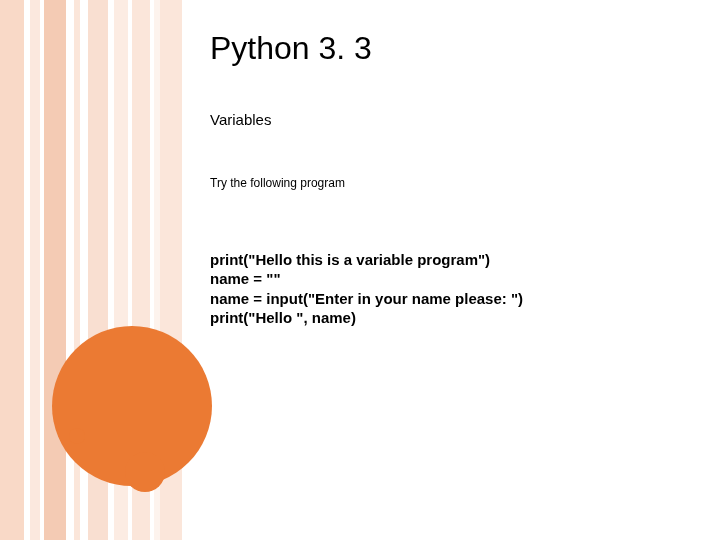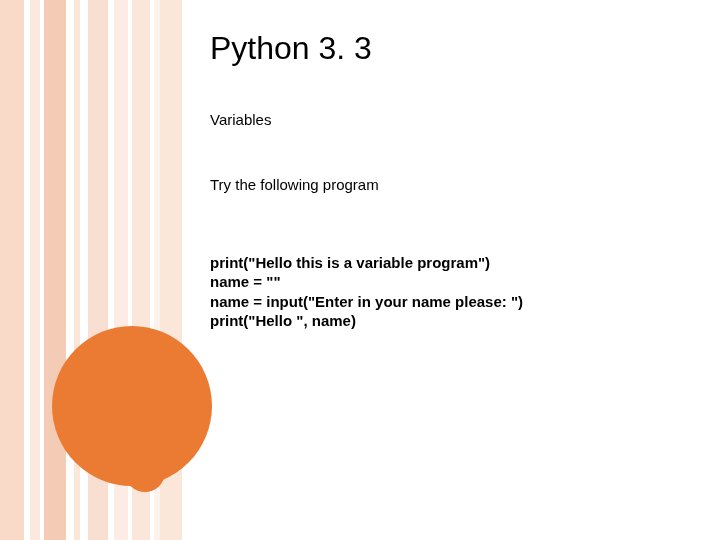--- a/index.html
+++ b/index.html
@@ -20,21 +20,21 @@
   .s13{left:132px;width:18px;background:#fbe6da}
   .s14{left:150px;width:4px;background:#fff}
   .s15{left:154px;width:6px;background:#fdf3ed}
   .s16{left:160px;width:22px;background:#fbe6da}
   .circ-big{position:absolute;left:52px;top:326px;width:160px;height:160px;border-radius:50%;background:#eb7a33}
   .circ-mid{position:absolute;left:125px;top:452px;width:40px;height:40px;border-radius:50%;background:#eb7a33}
   .circ-sm{position:absolute;left:69px;top:428px;width:16px;height:16px;border-radius:50%;background:#eb7a33}
   .content{position:absolute;left:210px;top:30px;right:40px}
   .title{font-size:32px;font-weight:400;margin:0 0 44px 0;letter-spacing:0}
   .sub{font-size:15px;margin:0 0 48px 0}
-  .instr{font-size:15px;margin:15px 0 40px 0}
+  .instr{font-size:12px;margin:15px 0 40px 0}
   .code{font-size:15px;font-weight:700;line-height:1.3;white-space:pre}
 </style>
 </head>
 <body>
 
 <div class="slide">
   <div class="stripe s1"></div>
   <div class="stripe s2"></div>
   <div class="stripe s3"></div>
   <div class="stripe s4"></div>

